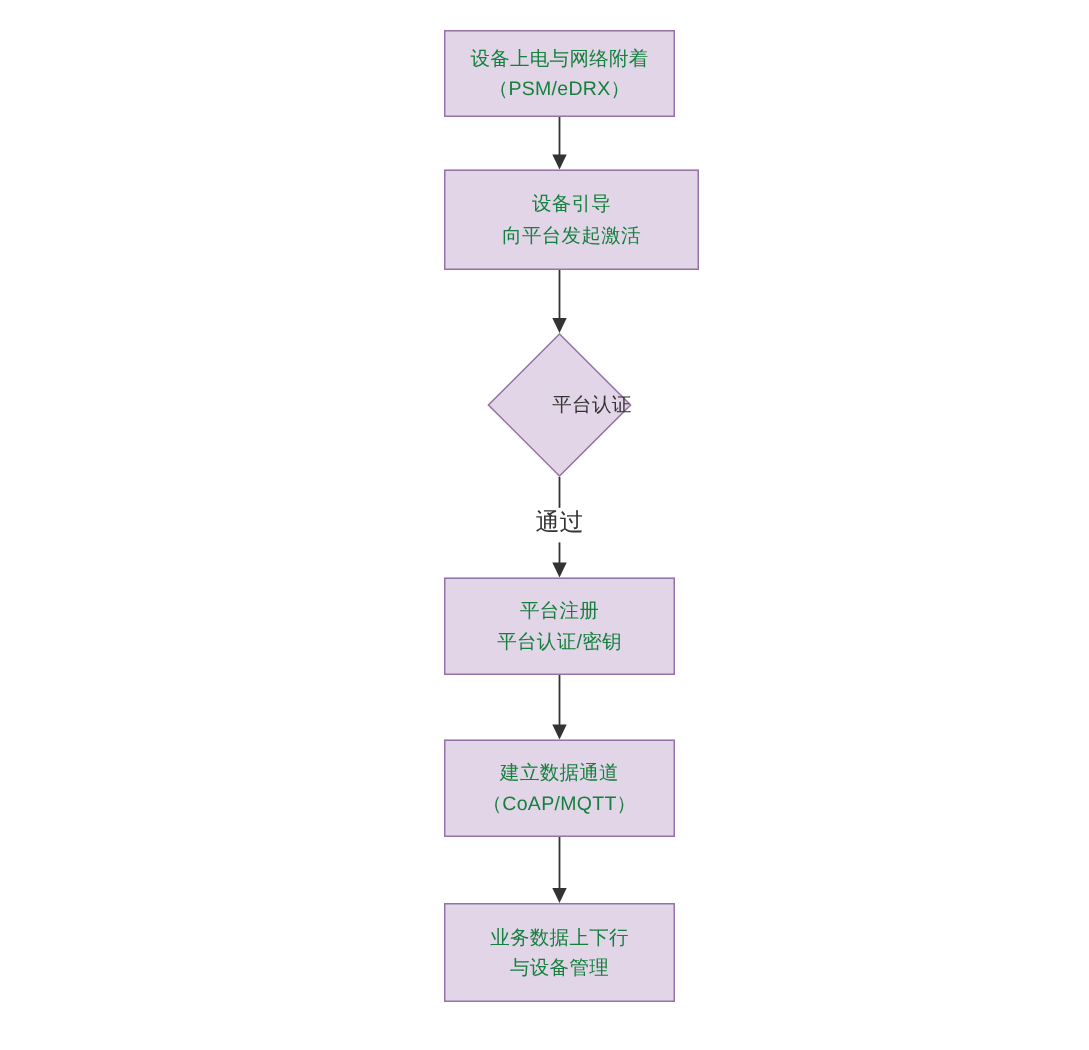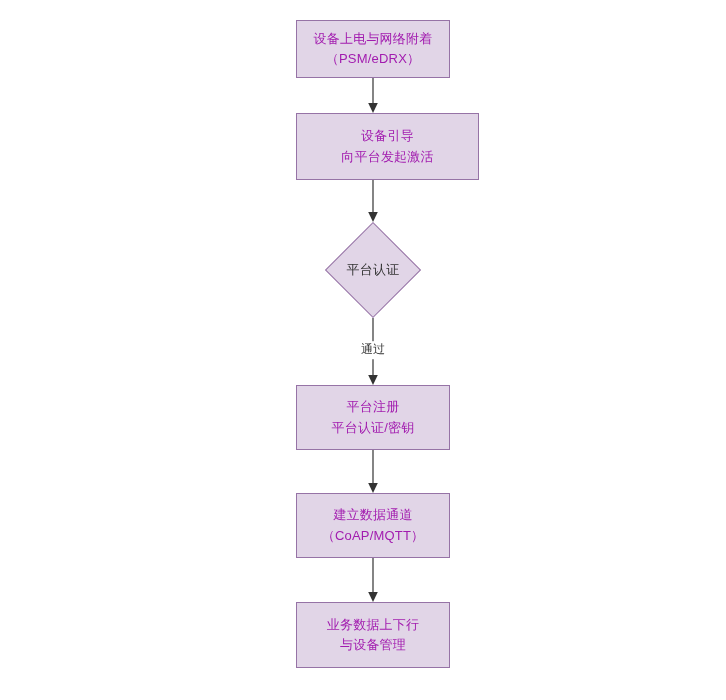--- a/index.html
+++ b/index.html
@@ -19,21 +19,21 @@
     background: #ffffff;
     overflow: hidden;
   }
 
   
   .node {
     position: absolute;
     box-sizing: border-box;
     background: #e1d5e7;
     border: 1px solid #9673a6;
-    color: #a21caf;
+    color: #15803d;
     font-size: 13px;
     line-height: 1.55;
     text-align: center;
     display: flex;
     align-items: center;
     justify-content: center;
     white-space: pre-line;
     letter-spacing: 0.2px;
   }
 
@@ -44,21 +44,21 @@
     box-sizing: border-box;
     white-space: pre-line;
   }
 
   
   .decision {
     position: absolute;
     box-sizing: border-box;
     display: flex;
     align-items: center;
-    justify-content: center;
+    justify-content: flex-end;
   }
   .decision .dia-shape {
     position: absolute;
     left: 50%;
     top: 50%;
     width: 68px;
     height: 68px;
     margin-left: -34px;
     margin-top: -34px;
     background: #e1d5e7;
@@ -94,21 +94,21 @@
   .edge-head {
     fill: #333333;
     stroke: none;
   }
 
   
   .edge-label {
     position: absolute;
     background: #ffffff;
     color: #333333;
-    font-size: 12px;
+    font-size: 16px;
     line-height: 1.3;
     padding: 1px 3px;
     white-space: nowrap;
     transform: translate(-50%, -50%);
   }
 </style>
 </head>
 <body>
 
 <div id="canvas">
@@ -139,21 +139,21 @@
       <line class="edge-line" x1="373" y1="558" x2="373" y2="595"></line>
       <polygon class="edge-head" points="373,602 368.2,592 377.8,592"></polygon>
     </g>
   </svg>
 
   <div class="node" style="left:296px; top:20px; width:154px; height:58px;">
     <span class="node-text">设备上电与网络附着
 （PSM/eDRX）</span>
   </div>
 
-  <div class="node" style="left:296px; top:113px; width:183px; height:67px;">
+  <div class="node" style="left:296px; top:113px; width:170px; height:67px;">
     <span class="node-text">设备引导
 向平台发起激活</span>
   </div>
 
   <div class="decision" style="left:325px; top:222px; width:96px; height:96px;">
     <span class="dia-shape"></span>
     <span class="dia-text">平台认证</span>
   </div>
 
   <div class="edge-label" style="left:373px; top:350px;">通过</div>

